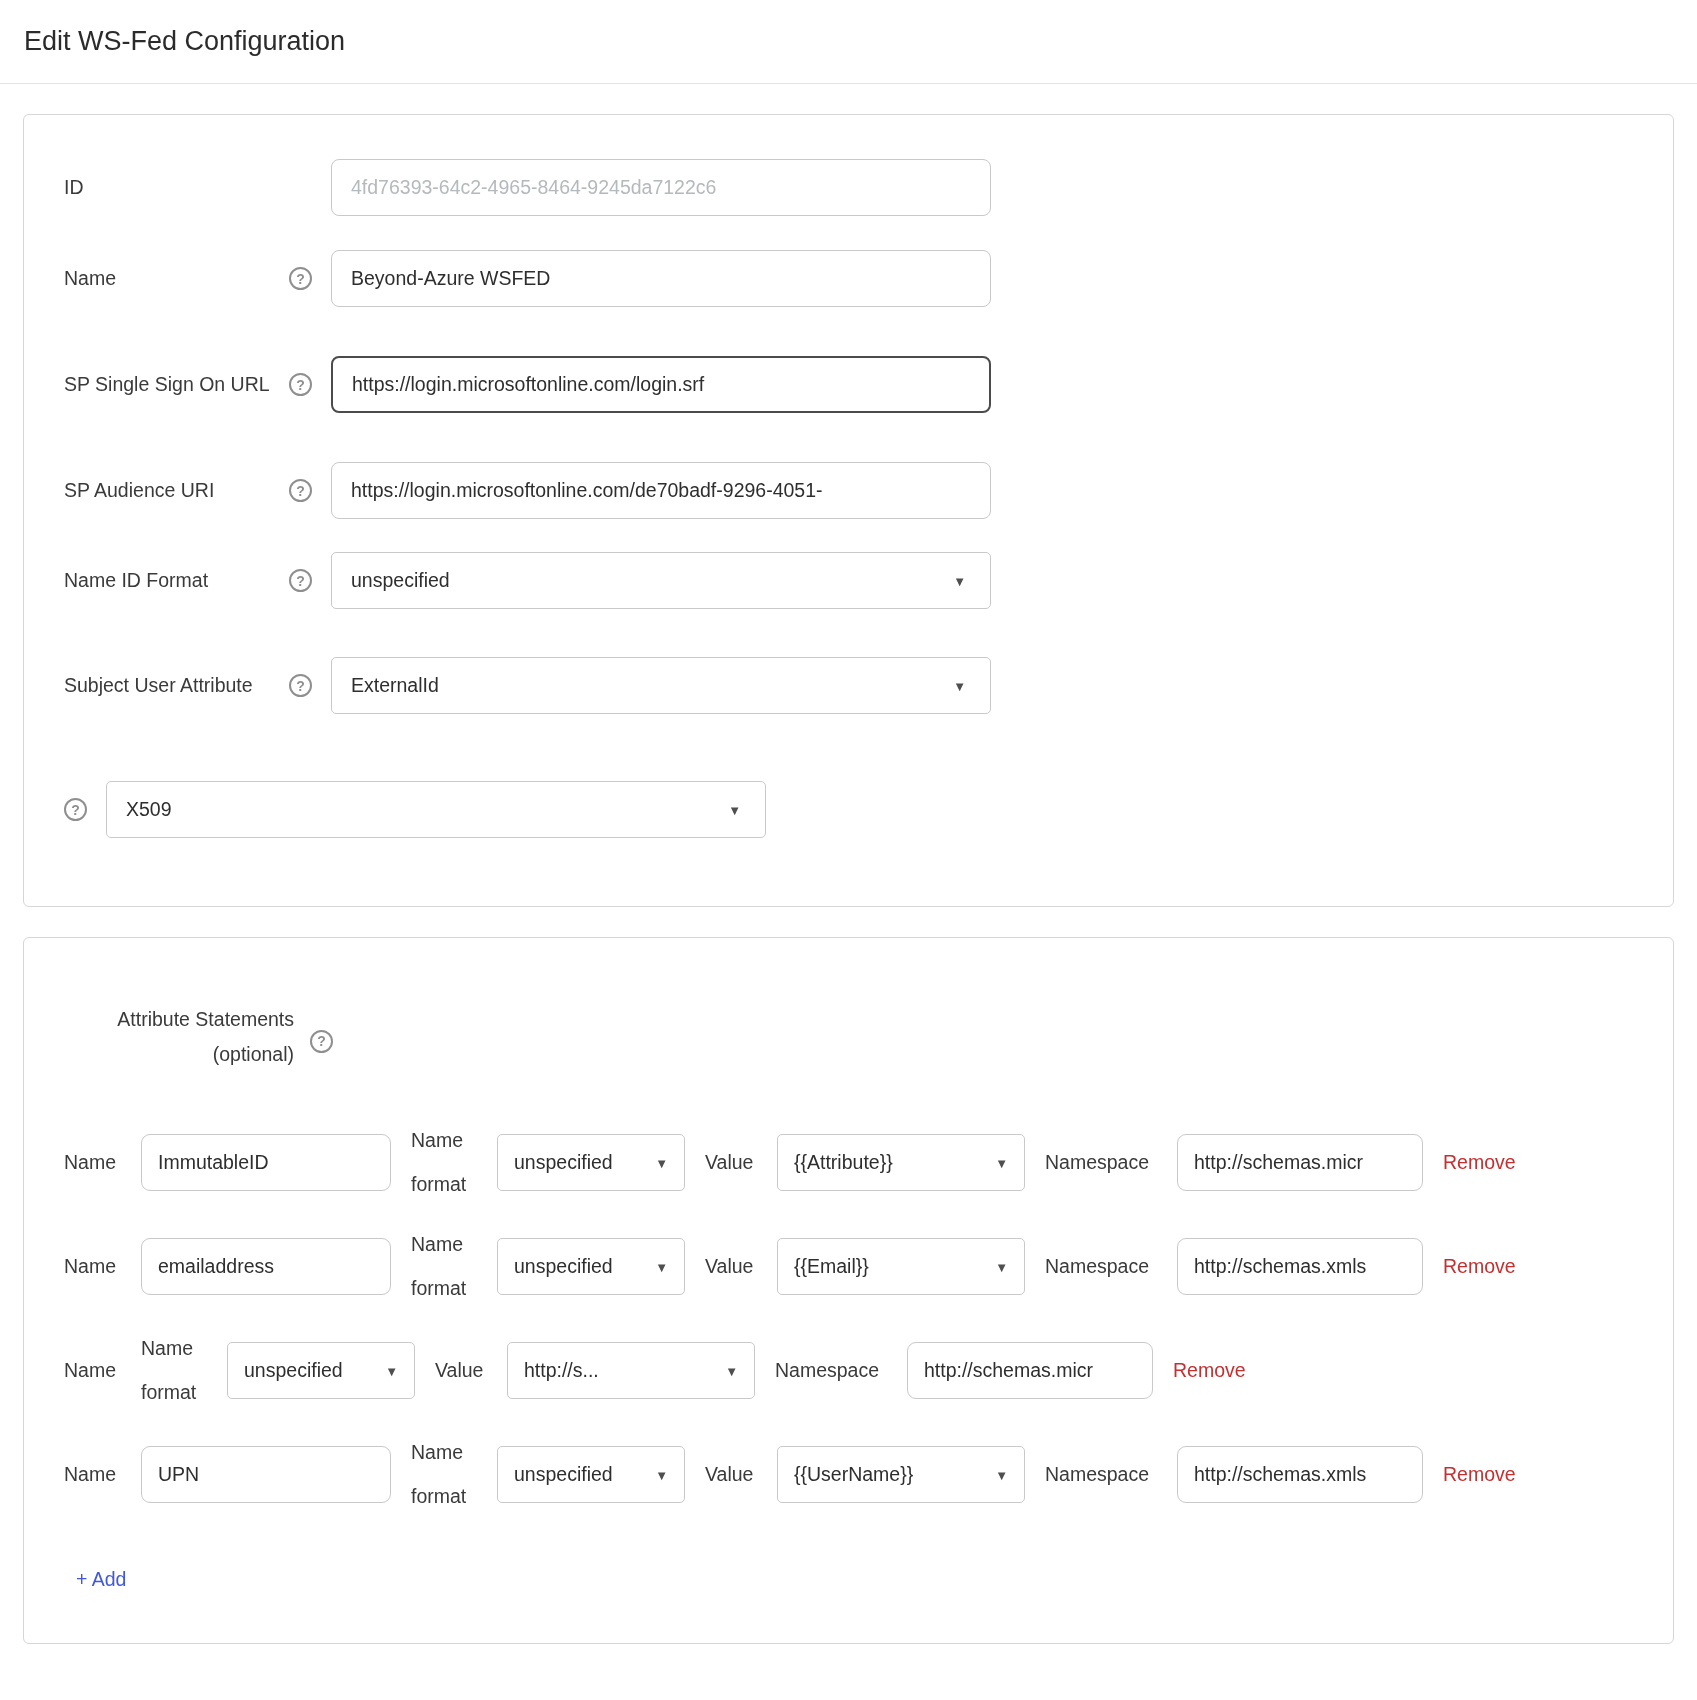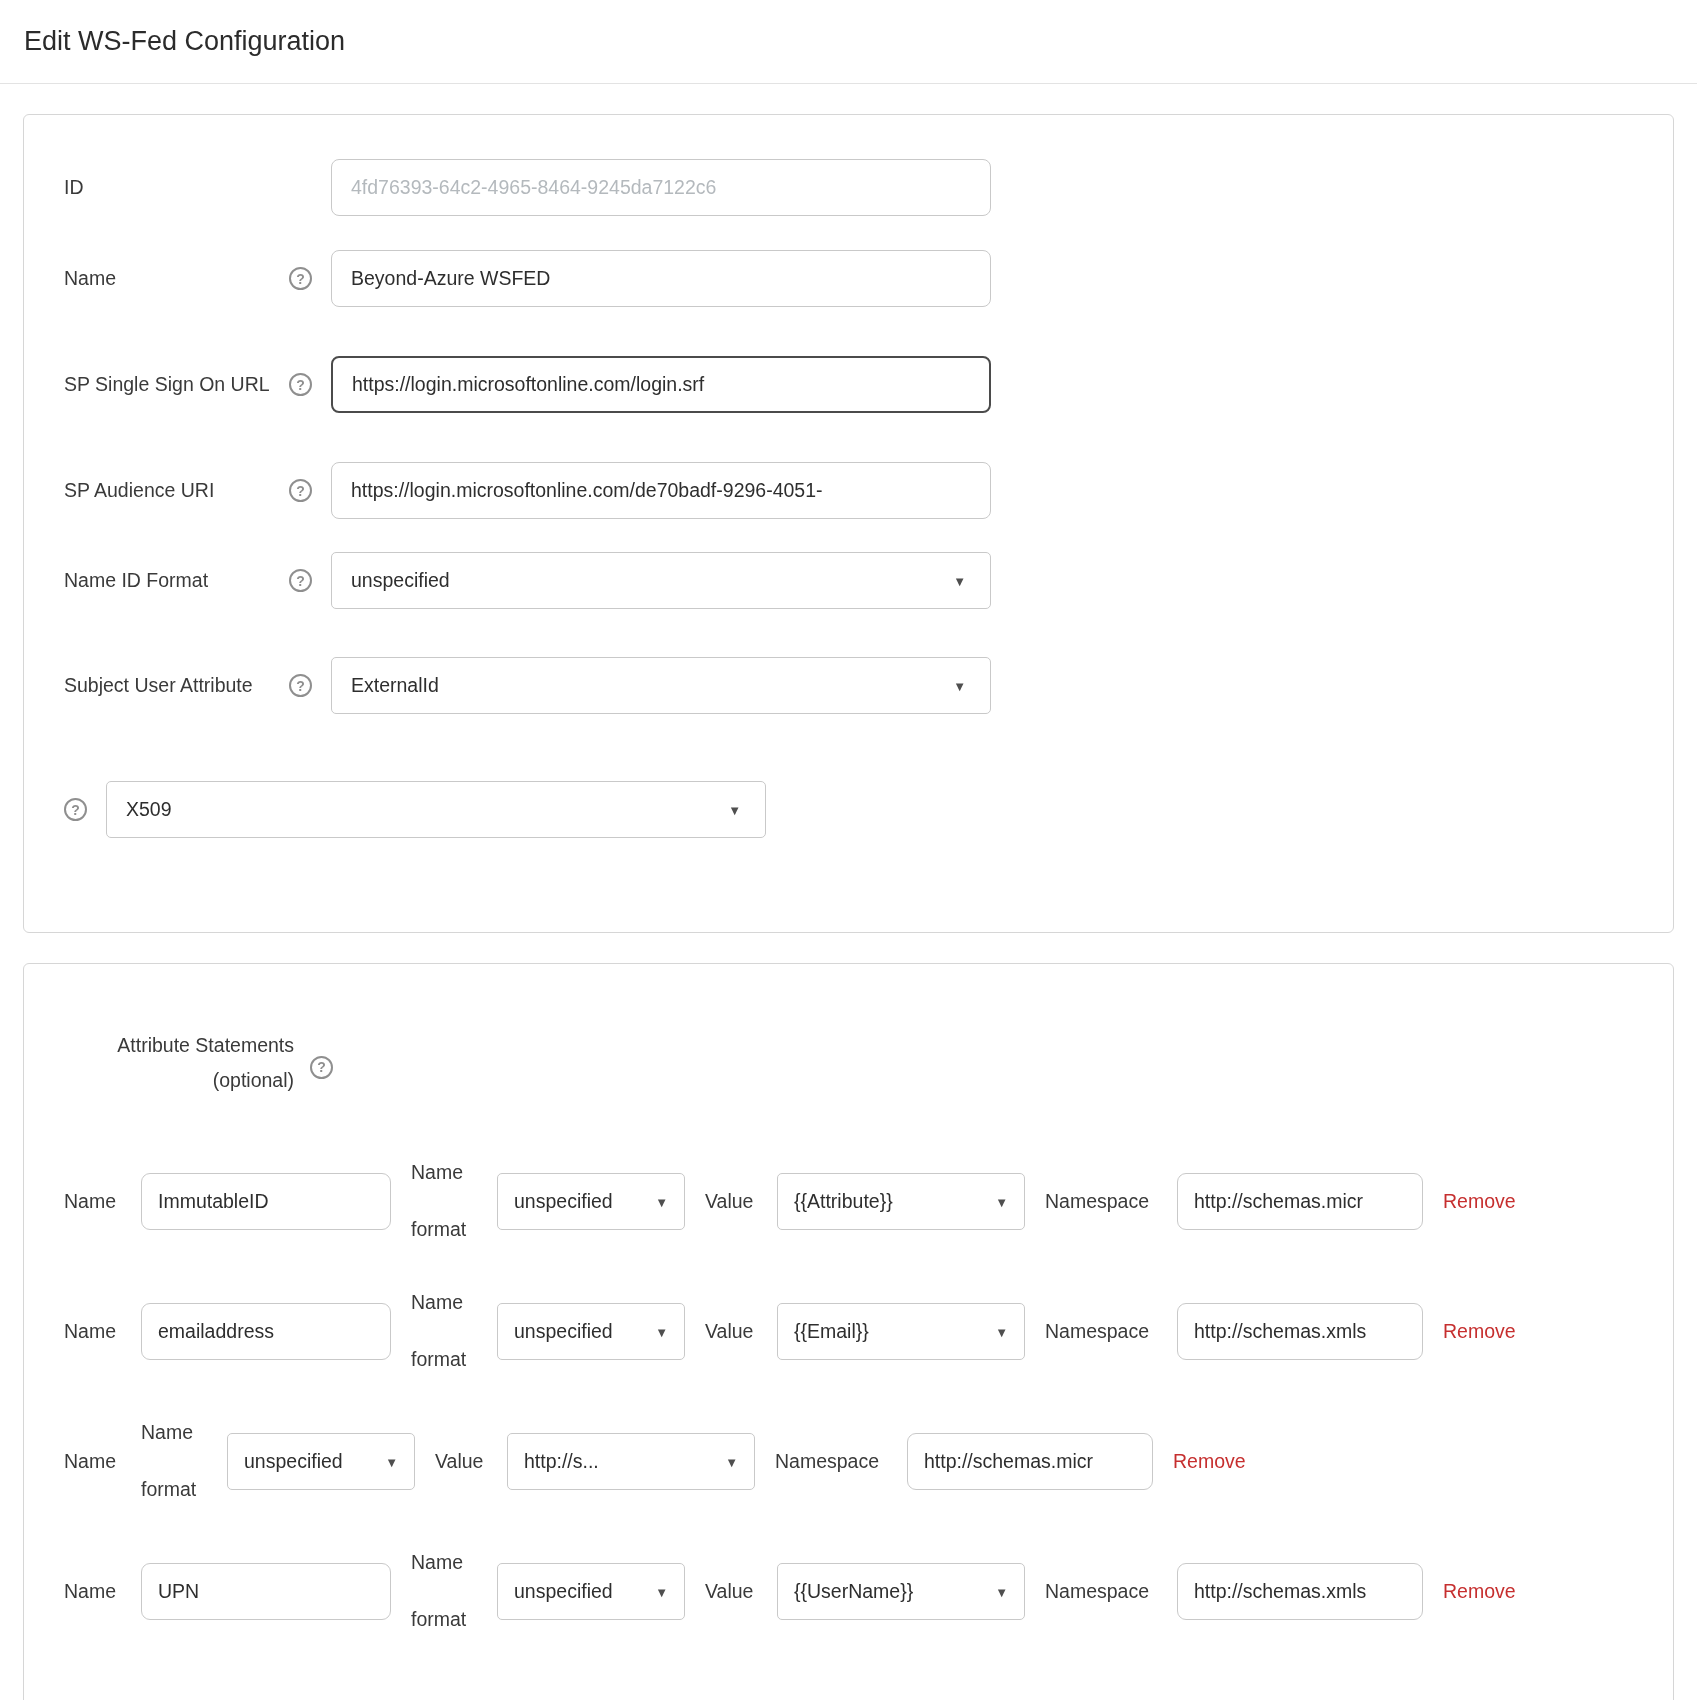--- a/index.html
+++ b/index.html
@@ -12,21 +12,21 @@
   .page-header { padding:26px 24px 0 24px; }
   .page-title { font-size:27px; font-weight:500; color:#2b2b2b; }
   .top-divider { margin-top:26px; border-bottom:1px solid #e3e3e3; }
 
   .card {
     margin:30px 23px 0 23px;
     border:1px solid #d6d6d6;
     border-radius:6px;
     background:#fff;
   }
-  .card-main { padding:44px 40px 94px 40px; }
+  .card-main { padding:44px 40px 68px 40px; }
   .card-attrs { padding:64px 40px 52px 40px; }
 
   
   .frow { display:flex; align-items:center; }
   .frow .flabel {
     width:225px; font-size:19.5px; color:#3a3a3a; line-height:1.75;
   }
   .hcell { width:42px; display:flex; align-items:center; }
   .help-icon {
     width:23px; height:23px; border:2px solid #8f8f8f; border-radius:50%;
@@ -64,21 +64,21 @@
   
   .attrs-header { display:flex; margin-bottom:46px;text-align:right; }
   .attrs-title {
     font-size:19.5px; color:#3a3a3a; max-width:230px; line-height:1.8;
   }
   .attrs-header .help-icon { margin-left:16px; align-self:center; margin-top:8px; }
 
   .arow { display:flex; align-items:center; column-gap:20px; margin-bottom:16px; }
   .alabel { font-size:19.5px; color:#3a3a3a; flex:none; }
   .name-l { width:57px; }
-  .nf-l   { width:66px; line-height:57px; align-self:center; }
+  .nf-l   { width:66px; line-height:44px; align-self:center; }
   .val-l  { width:52px; }
   .ns-l   { width:112px; }
   .ainput {
     height:57px; border:1px solid #c9c9c9; border-radius:9px;
     padding:0 16px; font-size:19.5px; color:#2e2e2e;
     font-family:"Liberation Sans", sans-serif;
     background:#fff; outline:none; flex:none;
     white-space:nowrap; overflow:hidden;
   }
   .name-input { width:250px; }

